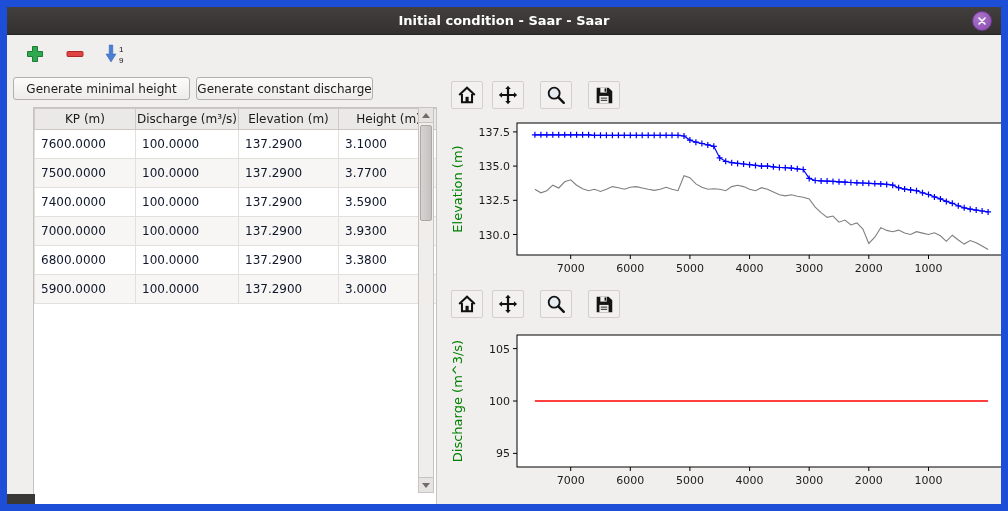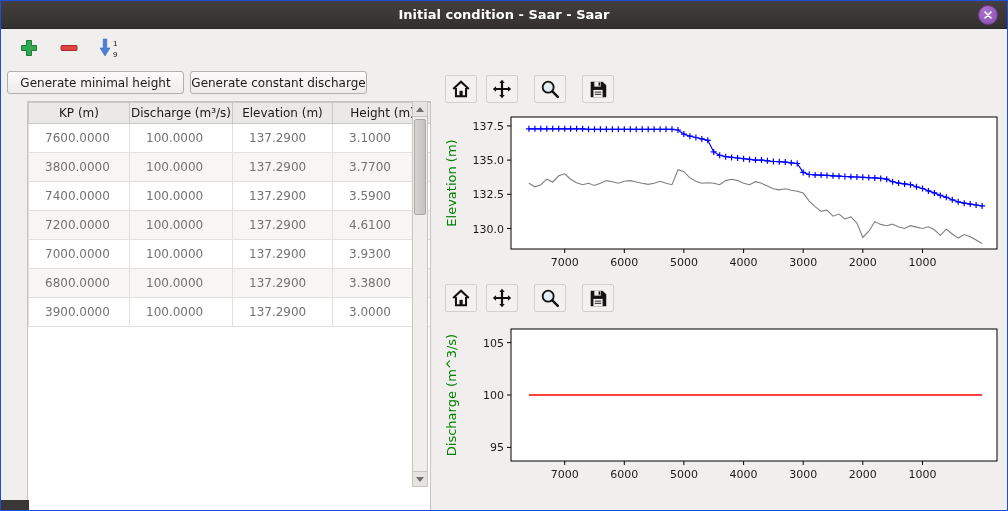--- a/index.html
+++ b/index.html
@@ -1,18 +1,18 @@
 <!DOCTYPE html>
 <html><head>
 <meta charset="utf-8">
 <style>
   * { margin:0; padding:0; box-sizing:border-box; }
   body { background:#888; font-family:"DejaVu Sans", sans-serif; }
   .window{ position:relative; width:1008px; height:511px; background:#f1efee;
-           border:1px solid #1d4ed8; overflow:hidden; }
+           border:7px solid #1d4ed8; overflow:hidden; }
 
   
   .titlebar{ position:absolute; top:0; left:0; right:0; height:28px;
              background:linear-gradient(#433f3e,#333030); border-bottom:1px solid #262424;
              display:flex; align-items:center; justify-content:center; }
   .title{ color:#ffffff; font-size:13px; font-weight:bold; }
   .close-btn{ position:absolute; right:9px; top:4px; width:20px; height:20px; border-radius:50%;
               background:radial-gradient(circle at 35% 30%, #aa74cc, #8a4cae);
               display:flex; align-items:center; justify-content:center; border:1px solid #6e3a8d; }
 
@@ -26,21 +26,21 @@
   .btn-row{ position:absolute; top:70px; left:6px; width:360px; display:flex; gap:6px; }
   .gen-btn{ flex:1; height:23px; font-size:12px; font-family:"DejaVu Sans",sans-serif;
             background:linear-gradient(#fcfbfb,#eeecea); border:1px solid #b2afac;
             border-radius:3px; cursor:pointer; color:#1a1a1a; }
 
   .table-wrap{ position:absolute; top:100px; left:6px; width:404px; height:433px;
                overflow:hidden; background:#ffffff; border:1px solid #c6c3c1;margin-left:20px; }
   table{ border-collapse:collapse; width:100%; font-size:12px; table-layout:fixed; }
   th{ height:21px; background:#ebe9e7; border:1px solid #cbc8c5; font-weight:normal;
       text-align:center; color:#1a1a1a; }
-  td{ height:29px; border:1px solid #e2e0dd; padding:0 16px; color:#737373; background:#fff; }
+  td{ height:29px; border:1px solid #e2e0dd; padding:0 6px; color:#0f172a; background:#fff; }
   tbody tr:nth-child(even) td{ background:#f7f6f4; }
   col.c1{width:101px} col.c2{width:103px} col.c3{width:100px} col.c4{width:100px}
 
   .v-scrollbar{ position:absolute; top:100px; left:411px; width:16px; height:386px;
                 background:#f0eeeb; border:1px solid #c6c3c1; }
   .sb-btn{ position:absolute; left:0; width:14px; height:15px; background:#e6e4e1;
            display:flex; align-items:center; justify-content:center; cursor:pointer; }
   .sb-up{ top:0; border-bottom:1px solid #c6c3c1; }
   .sb-down{ bottom:0; border-top:1px solid #c6c3c1; }
   .tri-up{ width:0; height:0; border-left:4px solid transparent; border-right:4px solid transparent;
@@ -119,51 +119,45 @@
           </tr>
       </thead>
       <tbody>
           <tr>
             <td>7600.0000</td>
             <td>100.0000</td>
             <td>137.2900</td>
             <td>3.1000</td>
           </tr>
           <tr>
-            <td>3800.0000</td>
+            <td>7500.0000</td>
             <td>100.0000</td>
             <td>137.2900</td>
             <td>3.7700</td>
           </tr>
           <tr>
             <td>7400.0000</td>
             <td>100.0000</td>
             <td>137.2900</td>
             <td>3.5900</td>
           </tr>
           <tr>
-            <td>7200.0000</td>
-            <td>100.0000</td>
-            <td>137.2900</td>
-            <td>4.6100</td>
-          </tr>
-          <tr>
             <td>7000.0000</td>
             <td>100.0000</td>
             <td>137.2900</td>
             <td>3.9300</td>
           </tr>
           <tr>
             <td>6800.0000</td>
             <td>100.0000</td>
             <td>137.2900</td>
             <td>3.3800</td>
           </tr>
           <tr>
-            <td>3900.0000</td>
+            <td>5900.0000</td>
             <td>100.0000</td>
             <td>137.2900</td>
             <td>3.0000</td>
           </tr>
         </tbody>
     </table>
   </div>
 
   <div class="v-scrollbar">
     <div class="sb-btn sb-up">

